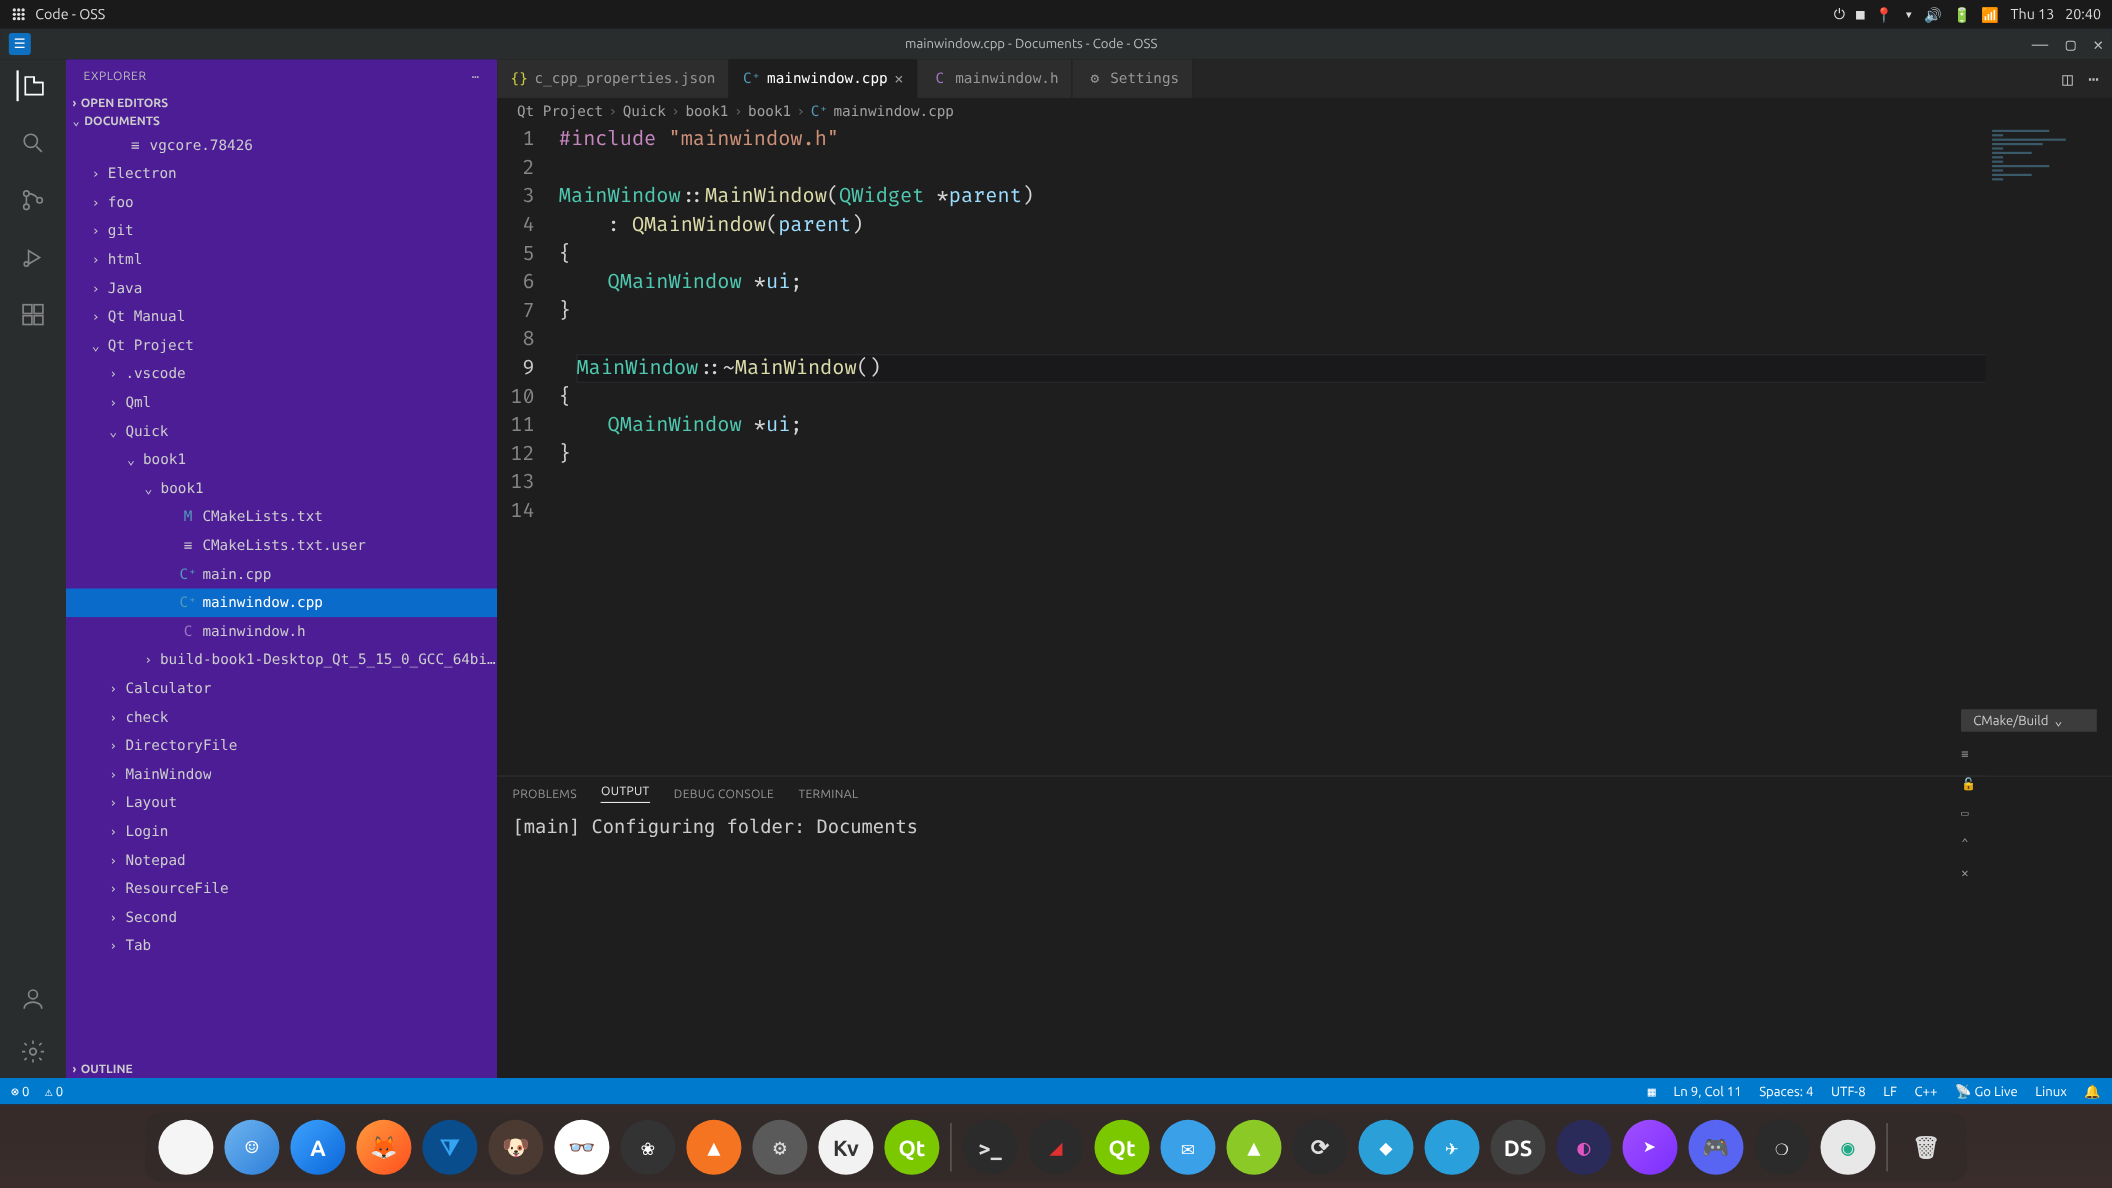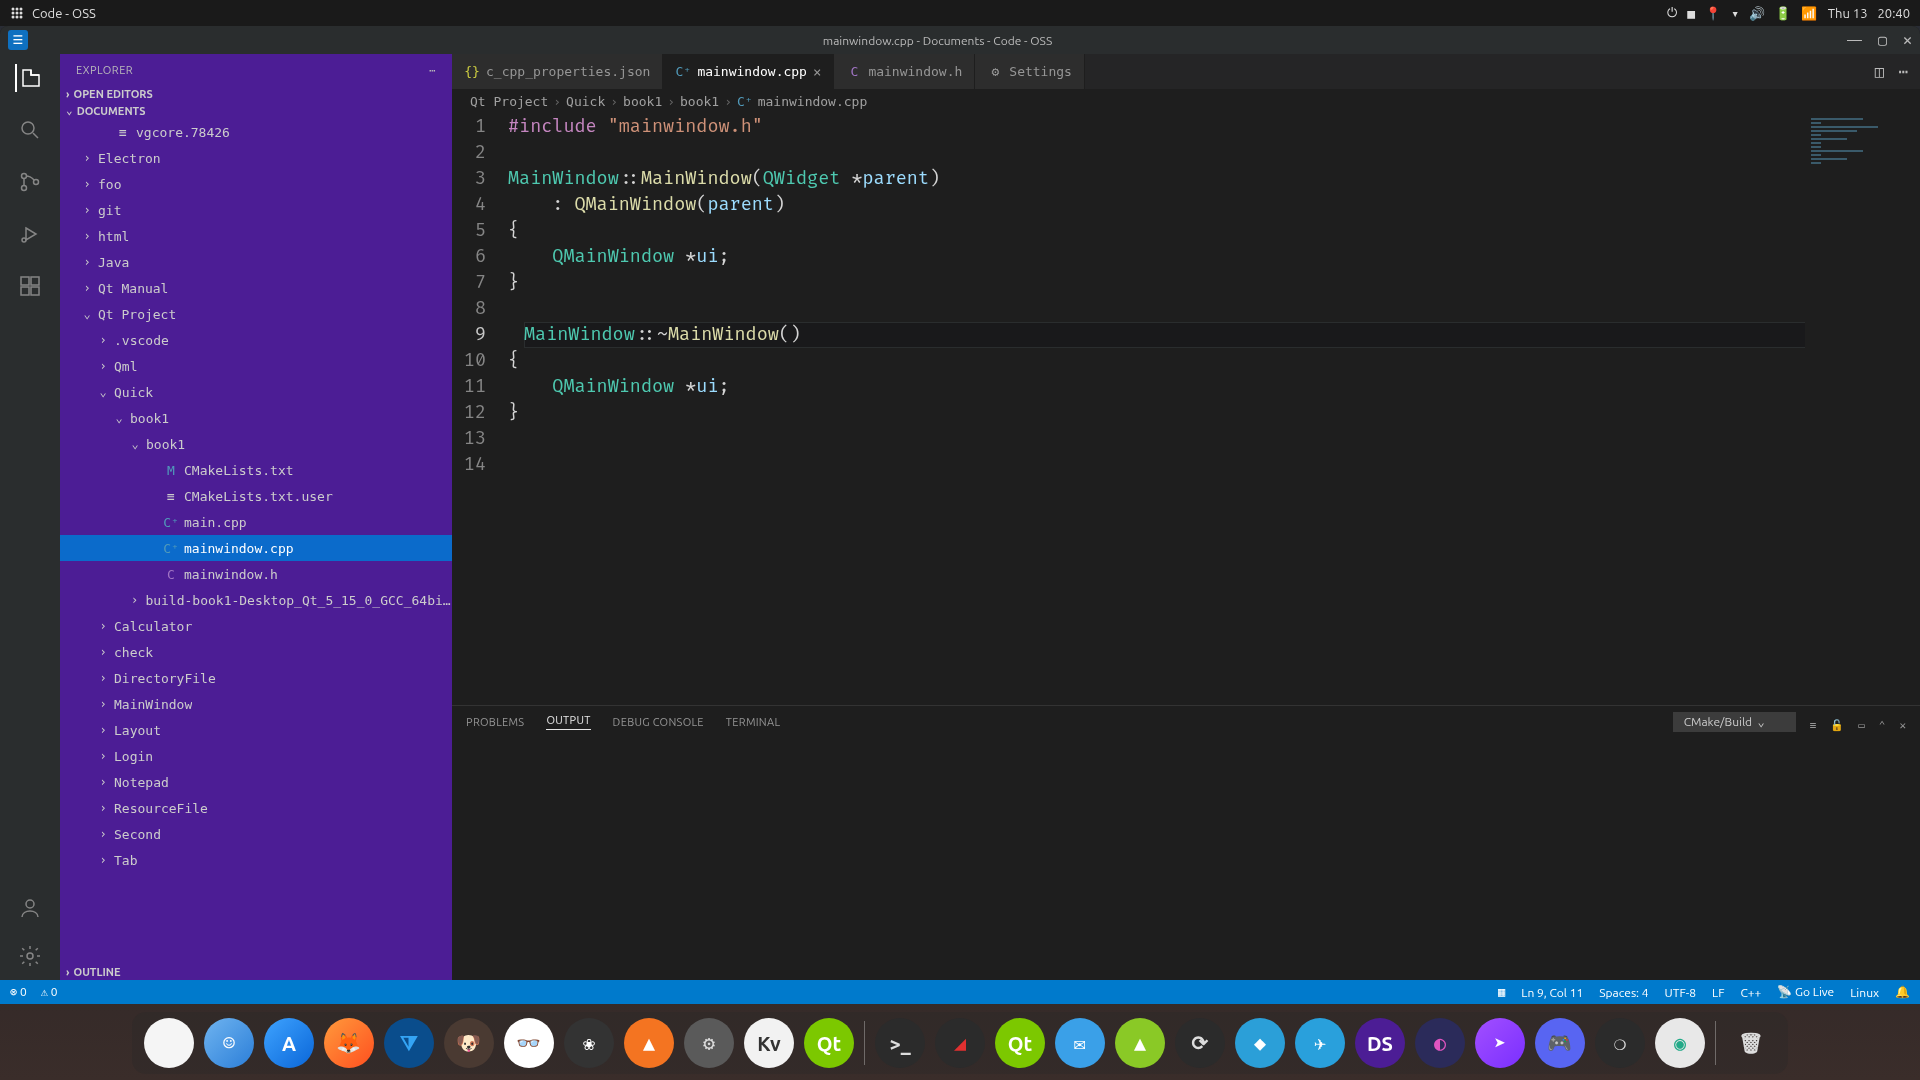--- a/index.html
+++ b/index.html
@@ -226,21 +226,21 @@
   height: 32px;
   display: flex;
   align-items: center;
   padding: 0 14px;
   gap: 22px;
   font-size: 11px;
   color: #969696;
 }
 .panel-tabs .ptab.active { color: #e7e7e7; border-bottom: 1px solid #e7e7e7; padding-bottom: 3px; }
 .panel-tabs .ptab { cursor: default; letter-spacing: 0.3px; }
-.panel-right { margin-left: auto; display: flex; align-items: flex-end; gap: 14px; }
+.panel-right { margin-left: auto; display: flex; align-items: flex-start; gap: 14px; flex-direction: column; }
 .panel-select {
   background: #3c3c3c;
   border: 1px solid #3c3c3c;
   color: #ccc;
   font-size: 12px;
   padding: 2px 30px 2px 10px;
   position: relative;
 }
 .panel-body {
   flex: 1;
@@ -610,20 +610,21 @@
             <span class="ptab">TERMINAL</span>
             <div class="panel-right">
               <span class="panel-select">CMake/Build &nbsp;⌄</span>
               <span>≡</span>
               <span>🔓</span>
               <span>▭</span>
               <span>⌃</span>
               <span>✕</span>
             </div>
           </div>
+        <div class="panel-body">[main] Configuring folder: Documents</div>
       </div>
     </div>
   </div>
 
   <div class="statusbar">
     <span>⊗ <span>0</span></span>
     <span>⚠ <span>0</span></span>
     <div class="right">
       <span>▦</span>
       <span>Ln 9, Col 11</span>
@@ -653,21 +654,21 @@
     <div class="app" style="background: rgb(124, 200, 0); color: rgb(255, 255, 255);">Qt</div>
     <div class="sep"></div>
     <div class="app" style="background: rgb(43, 43, 43); color: rgb(221, 221, 221);">&gt;_</div>
     <div class="app" style="background: rgb(43, 43, 43); color: rgb(224, 48, 48);">◢</div>
     <div class="app" style="background: rgb(124, 200, 0); color: rgb(255, 255, 255);">Qt</div>
     <div class="app" style="background: rgb(58, 160, 232); color: rgb(255, 255, 255);">✉</div>
     <div class="app" style="background: rgb(138, 201, 38); color: rgb(255, 255, 255);">▲</div>
     <div class="app" style="background: rgb(43, 43, 43); color: rgb(221, 221, 221);">⟳</div>
     <div class="app" style="background: rgb(43, 159, 216); color: rgb(255, 255, 255);">◆</div>
     <div class="app" style="background: rgb(41, 160, 220); color: rgb(255, 255, 255);">✈</div>
-    <div class="app" style="background: #4c1d95; color: rgb(255, 255, 255);">DS</div>
+    <div class="app" style="background: #404040; color: rgb(255, 255, 255);">DS</div>
     <div class="app" style="background: rgb(43, 43, 90); color: rgb(224, 85, 192);">◐</div>
     <div class="app" style="background: linear-gradient(135deg, rgb(162, 79, 255), rgb(122, 47, 255)); color: rgb(255, 255, 255);">➤</div>
     <div class="app" style="background: rgb(88, 101, 242); color: rgb(255, 255, 255);">🎮</div>
     <div class="app" style="background: rgb(43, 43, 43); color: rgb(221, 221, 221);">❍</div>
     <div class="app" style="background: rgb(232, 232, 232); color: rgb(34, 170, 136);">◉</div>
     <div class="sep"></div>
     <div class="app" style="background: transparent; color: rgb(221, 221, 221);">🗑</div>
   </div>
 
 </body></html>

